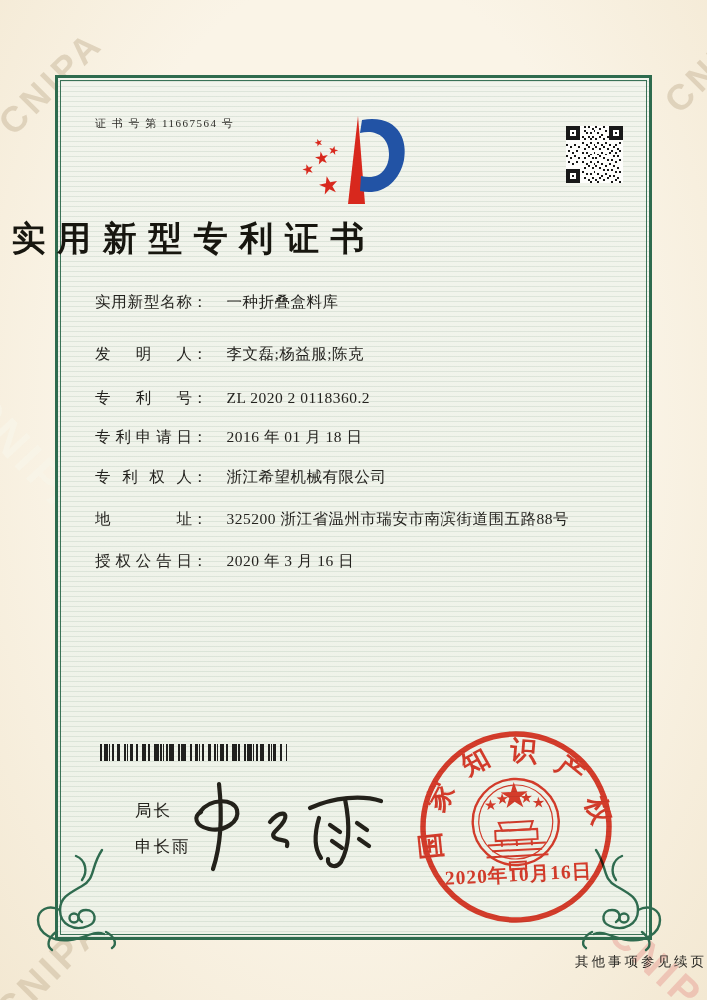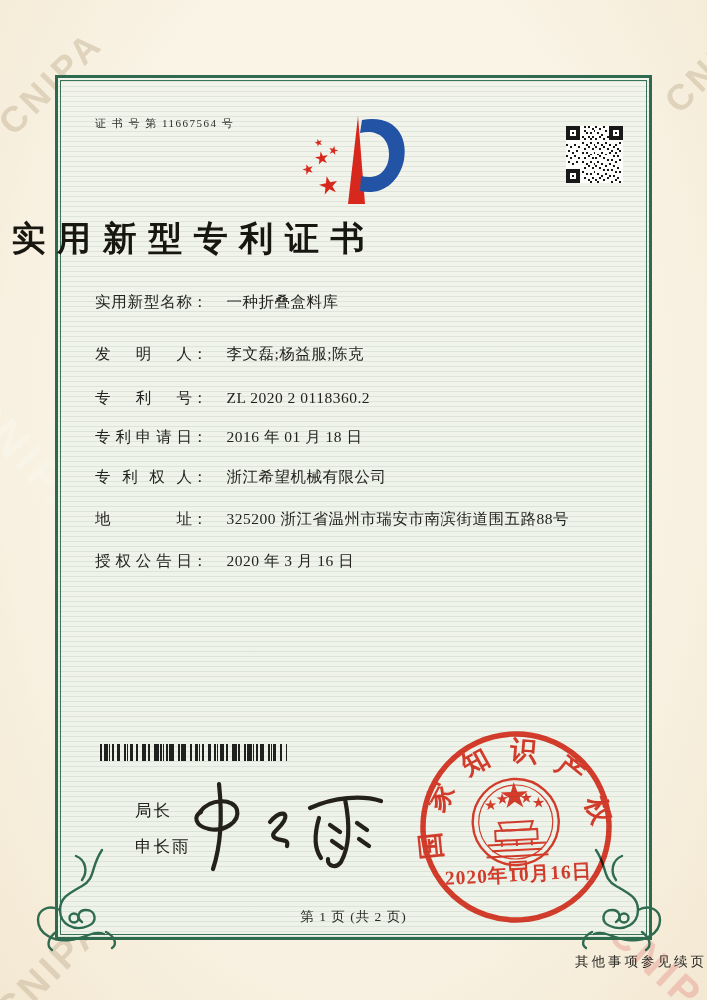--- a/index.html
+++ b/index.html
@@ -231,17 +231,16 @@
     <g fill="#e2301f">
       <path d="M101 56 l3.2 9.8 h10.3 l-8.3 6 3.2 9.8 -8.4 -6 -8.4 6 3.2 -9.8 -8.3 -6 h10.3 z"></path>
       <path d="M77 72 l1.7 5.2 h5.5 l-4.4 3.2 1.7 5.2 -4.5 -3.2 -4.5 3.2 1.7 -5.2 -4.4 -3.2 h5.5 z" transform="scale(0.8) translate(19,18)"></path>
       <path d="M89 66 l1.7 5.2 h5.5 l-4.4 3.2 1.7 5.2 -4.5 -3.2 -4.5 3.2 1.7 -5.2 -4.4 -3.2 h5.5 z" transform="scale(0.8) translate(22,17)"></path>
       <path d="M113 66 l1.7 5.2 h5.5 l-4.4 3.2 1.7 5.2 -4.5 -3.2 -4.5 3.2 1.7 -5.2 -4.4 -3.2 h5.5 z" transform="scale(0.8) translate(28,17)"></path>
       <path d="M125 72 l1.7 5.2 h5.5 l-4.4 3.2 1.7 5.2 -4.5 -3.2 -4.5 3.2 1.7 -5.2 -4.4 -3.2 h5.5 z" transform="scale(0.8) translate(31,18)"></path>
     </g>
     <text x="101" y="155" text-anchor="middle" font-size="19.5" font-weight="bold" fill="#e2301f" letter-spacing="1">2020年10月16日</text>
   </svg>
 
-  <div class="page-num">第 1 页 (共 2 页)</div>
 
   <div class="note">其他事项参见续页</div>
 
 </div>
 
 </body></html>

